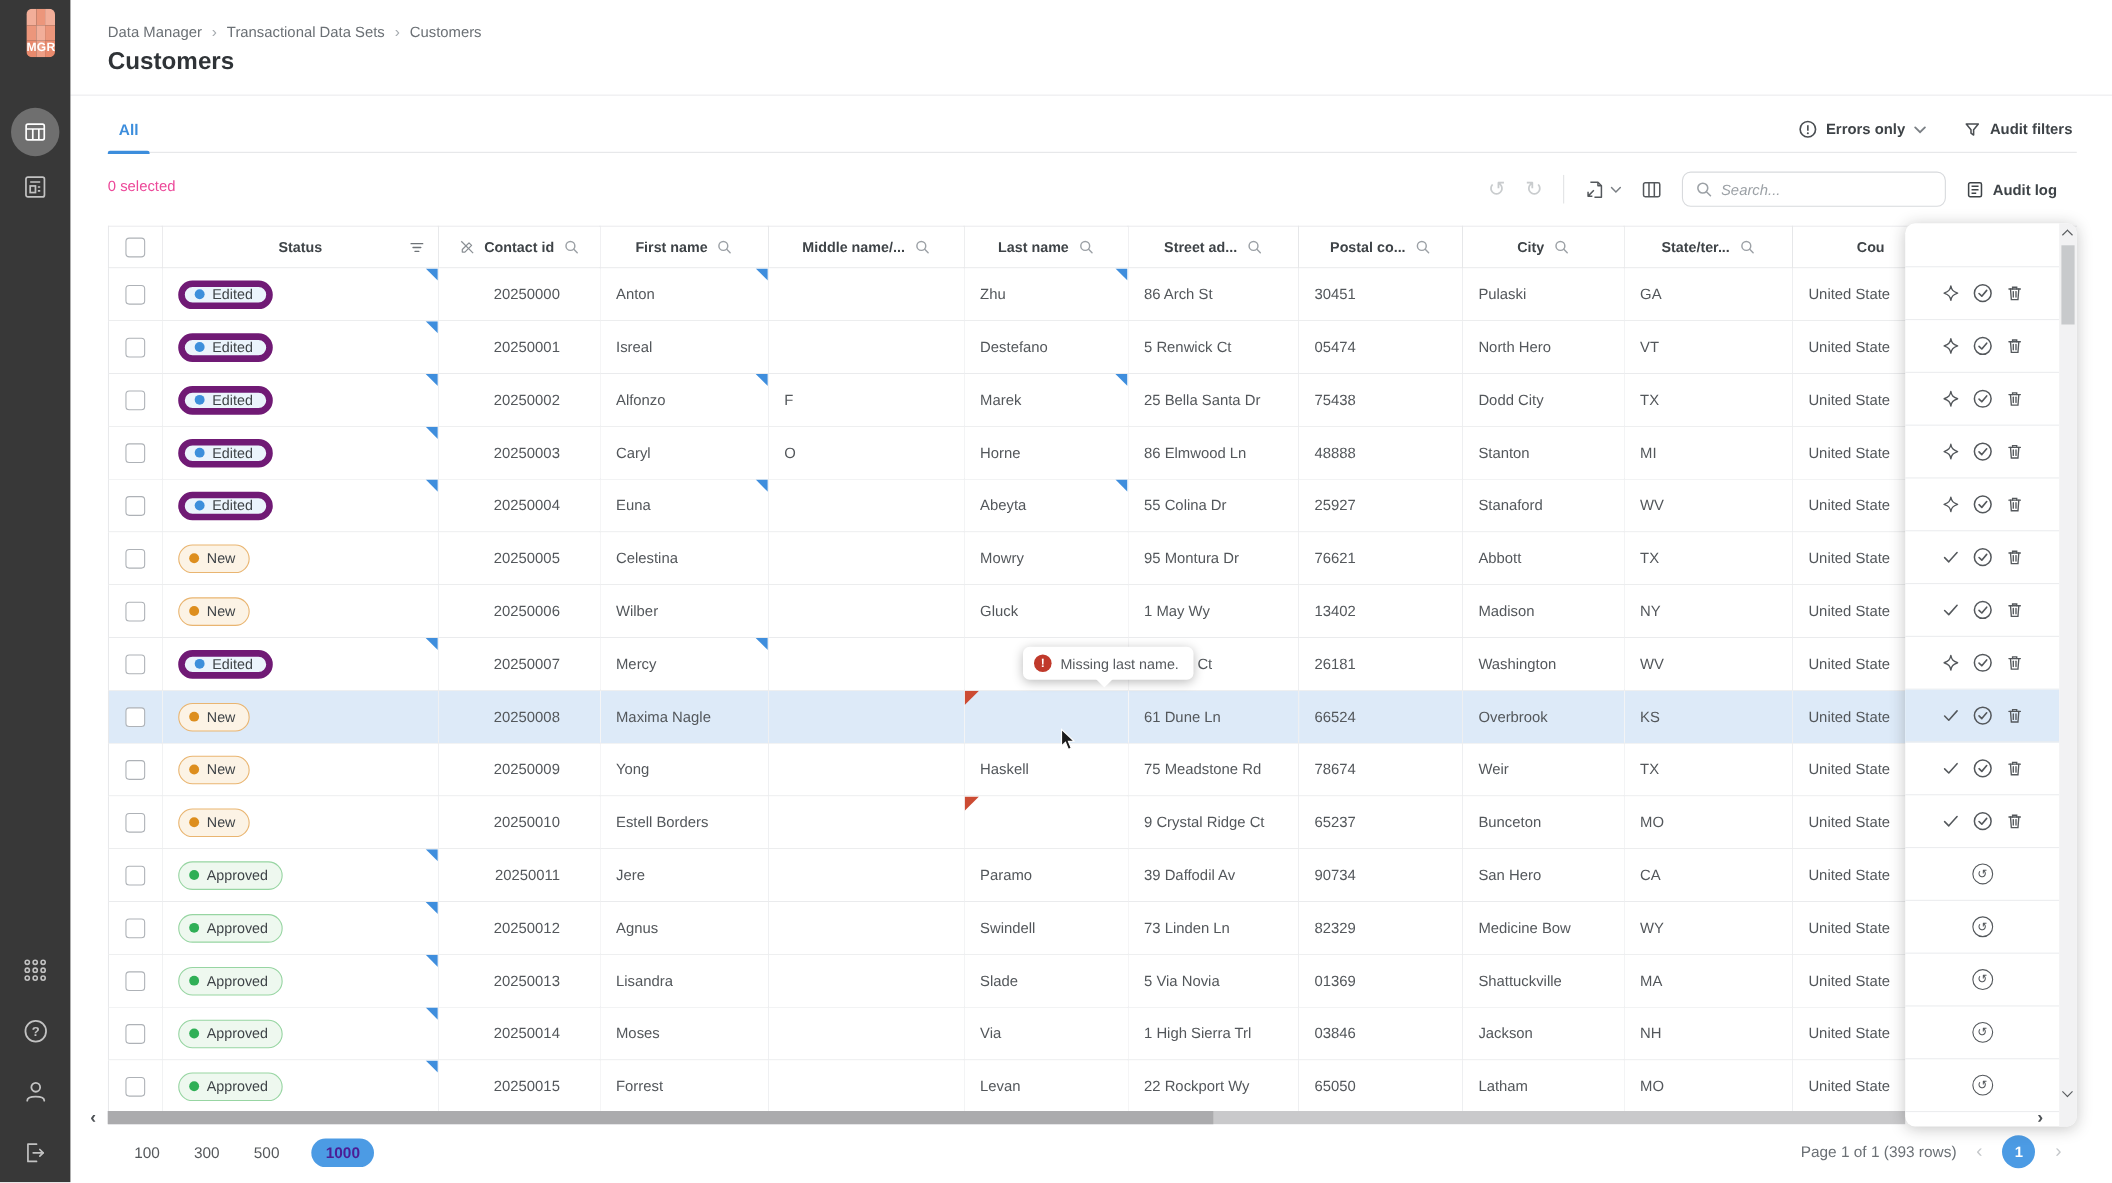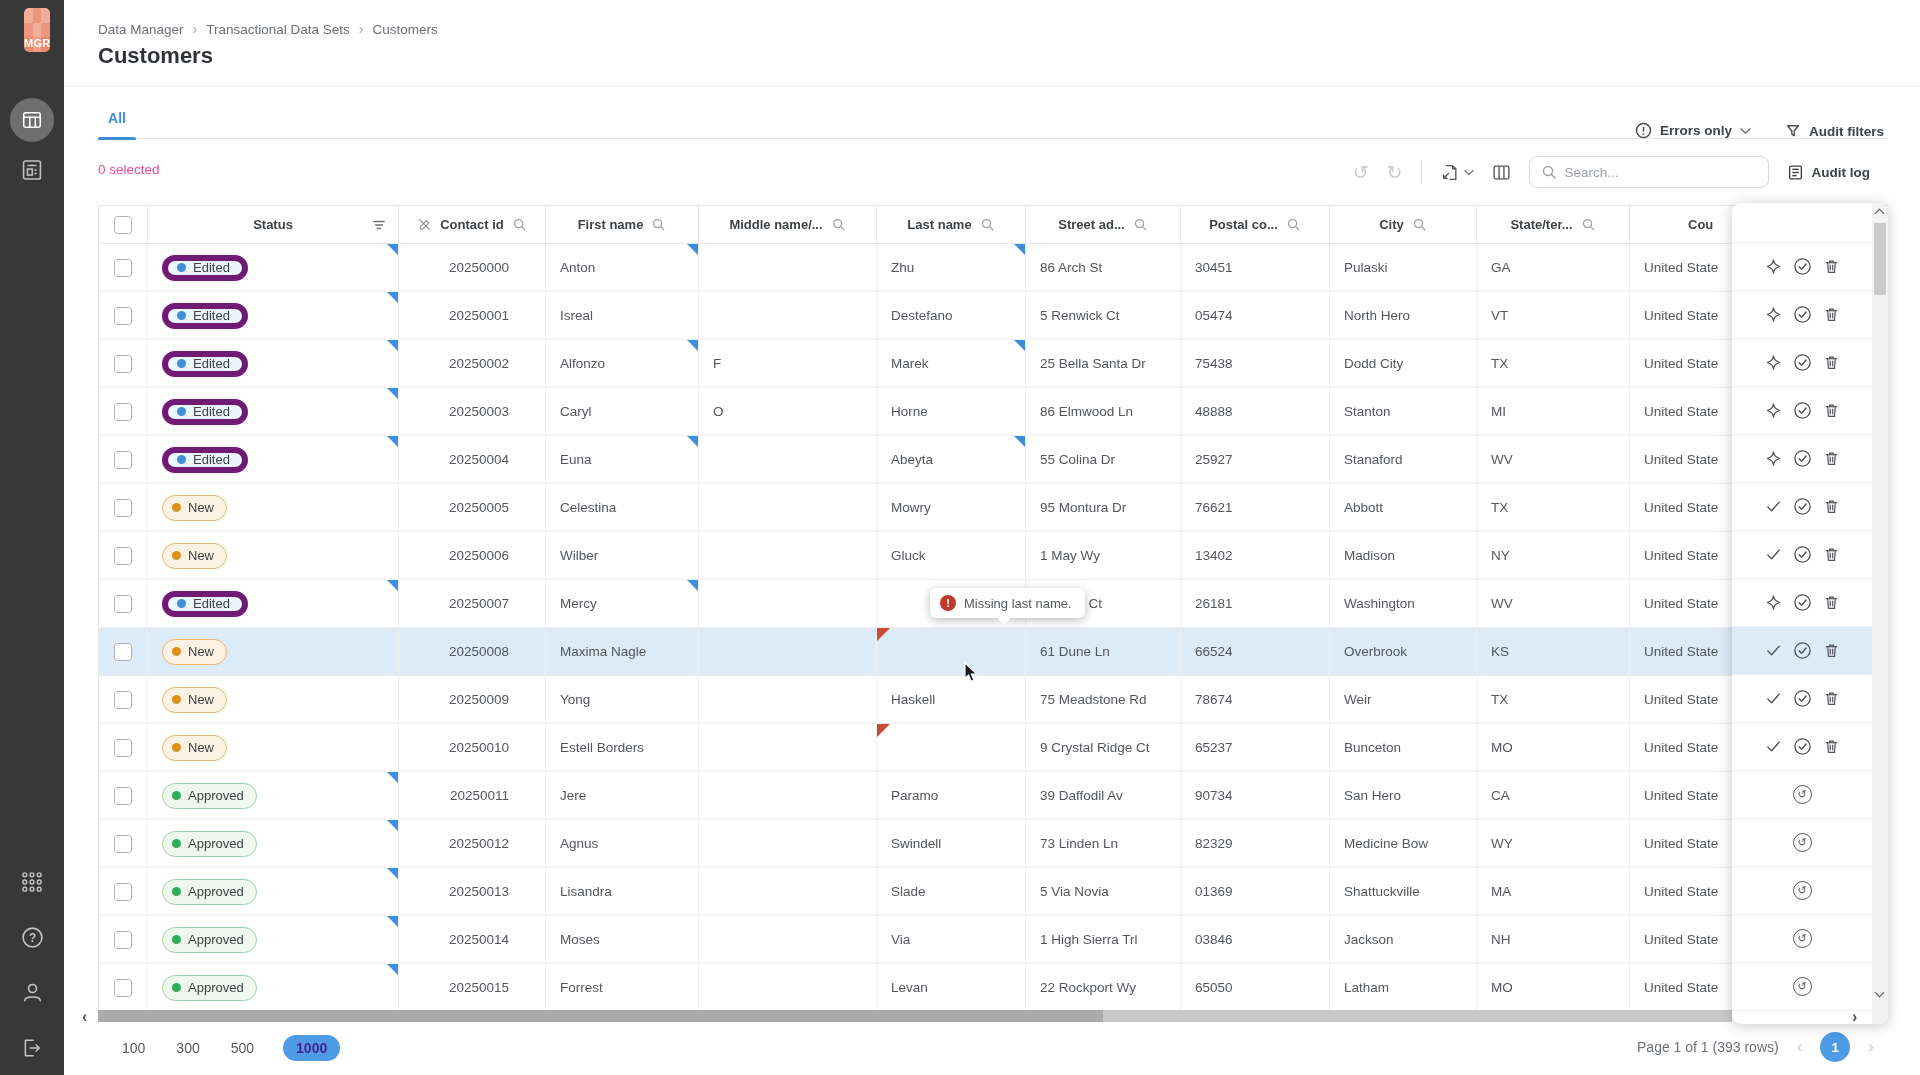--- a/index.html
+++ b/index.html
@@ -24,33 +24,33 @@
   .summary-bar { position:absolute; left:957px; top:46px; width:930px; height:20px; display:flex; gap:3px; }
   .summary-bar .seg { height:20px; border-radius:4px; display:flex; align-items:center; justify-content:center;
       color:#fff; font-size:13px; font-weight:700; overflow:hidden; white-space:nowrap; }
   .hdr-divider { position:absolute; left:64px; right:0; top:86px; height:1px; background:#ECECEE; }
 
   
   .tabs { position:absolute; left:98px; top:96px; width:1790px; height:43px; border-bottom:1px solid #E5E6E8; }
   .tab-active { position:absolute; left:0; top:0; height:43px; min-width:38px; padding:0 2px; display:flex; align-items:center; justify-content:center;
       color:#3C8DDC; font-size:14px; font-weight:700; }
   .tab-active::after { content:""; position:absolute; left:0; right:0; bottom:-1px; height:3px; background:#3C8DDC; border-radius:2px 2px 0 0; }
-  .tabs-right { position:absolute; right:4px; top:0; height:43px; display:flex; align-items:flex-end; gap:34px; }
+  .tabs-right { position:absolute; right:4px; top:0; height:43px; display:flex; align-items:center; gap:34px; }
   .ctrl { display:flex; align-items:center; gap:8px; font-size:13.5px; font-weight:700; color:#3E4347; cursor:default; }
 
   
   .toolbar { position:absolute; left:98px; top:148px; width:1790px; height:48px; }
   .selected-count { position:absolute; left:0; top:14px; font-size:13.5px; color:#ec4899; }
   .toolbar-right { position:absolute; right:18px; top:0; height:48px; display:flex; align-items:center; gap:18px; }
   .uni { font-family:"DejaVu Sans",sans-serif; }
   .undo-redo { font-size:19px; color:#C9CCCE; line-height:1; }
   .tb-divider { width:1px; height:26px; background:#E2E3E5; }
   .icon-btn { display:flex; align-items:center; gap:5px; }
   .search-box { width:240px; height:32px; border:1px solid #D8DADD; border-radius:8px; display:flex; align-items:center; gap:8px; padding:0 11px; background:#fff; }
-  .search-box input { border:none; outline:none; font-size:13.5px; color:#3b82f6; width:180px; font-family:inherit; background:transparent; }
+  .search-box input { border:none; outline:none; font-size:13.5px; color:#3b82f6; width:180px; font-family:inherit; background:transparent;font-style:italic; }
   .search-box input::placeholder { color:#9CA1A6; }
   .audit-log { display:flex; align-items:center; gap:8px; font-size:13.5px; font-weight:700; color:#3E4347; }
 
   
   .table-wrap { position:absolute; left:98px; top:205px; width:1790px; height:806px; overflow:hidden; }
   table { border-collapse:collapse; table-layout:fixed; width:1790px; }
   th { height:38px; background:#fff; border:1px solid #E6E7E9; font-size:13px; font-weight:700; color:#3E4347; position:relative; padding:0 8px; }
   td { height:48px; border-right:1px solid #EEEFF1; border-bottom:1px solid #EAEBED; position:relative; font-size:13.5px; color:#53575B;
       padding:0 14px; white-space:nowrap; overflow:hidden; background:#fff; }
   td.c-sel, th.c-sel { border-left:1px solid #E6E7E9; text-align:center; padding:0; }

